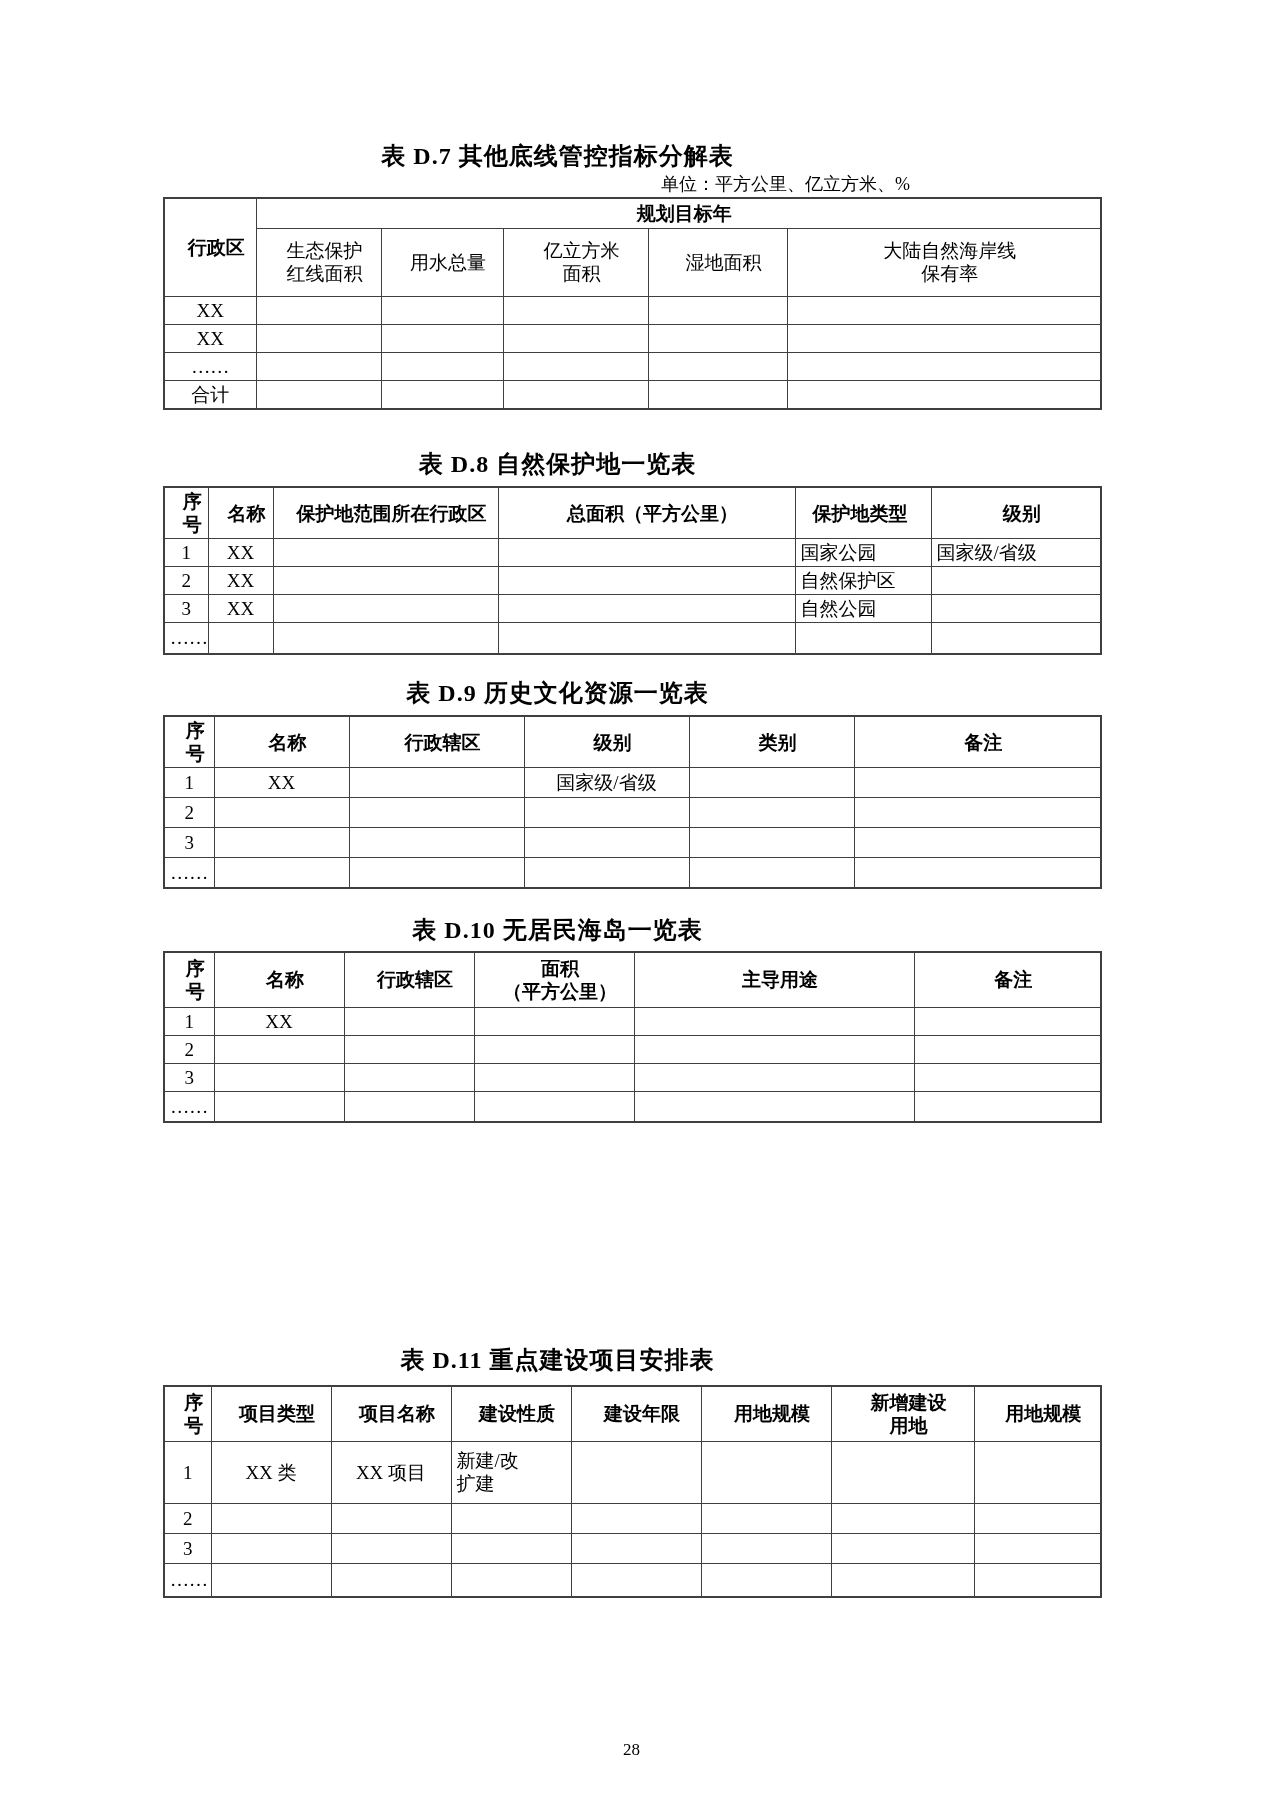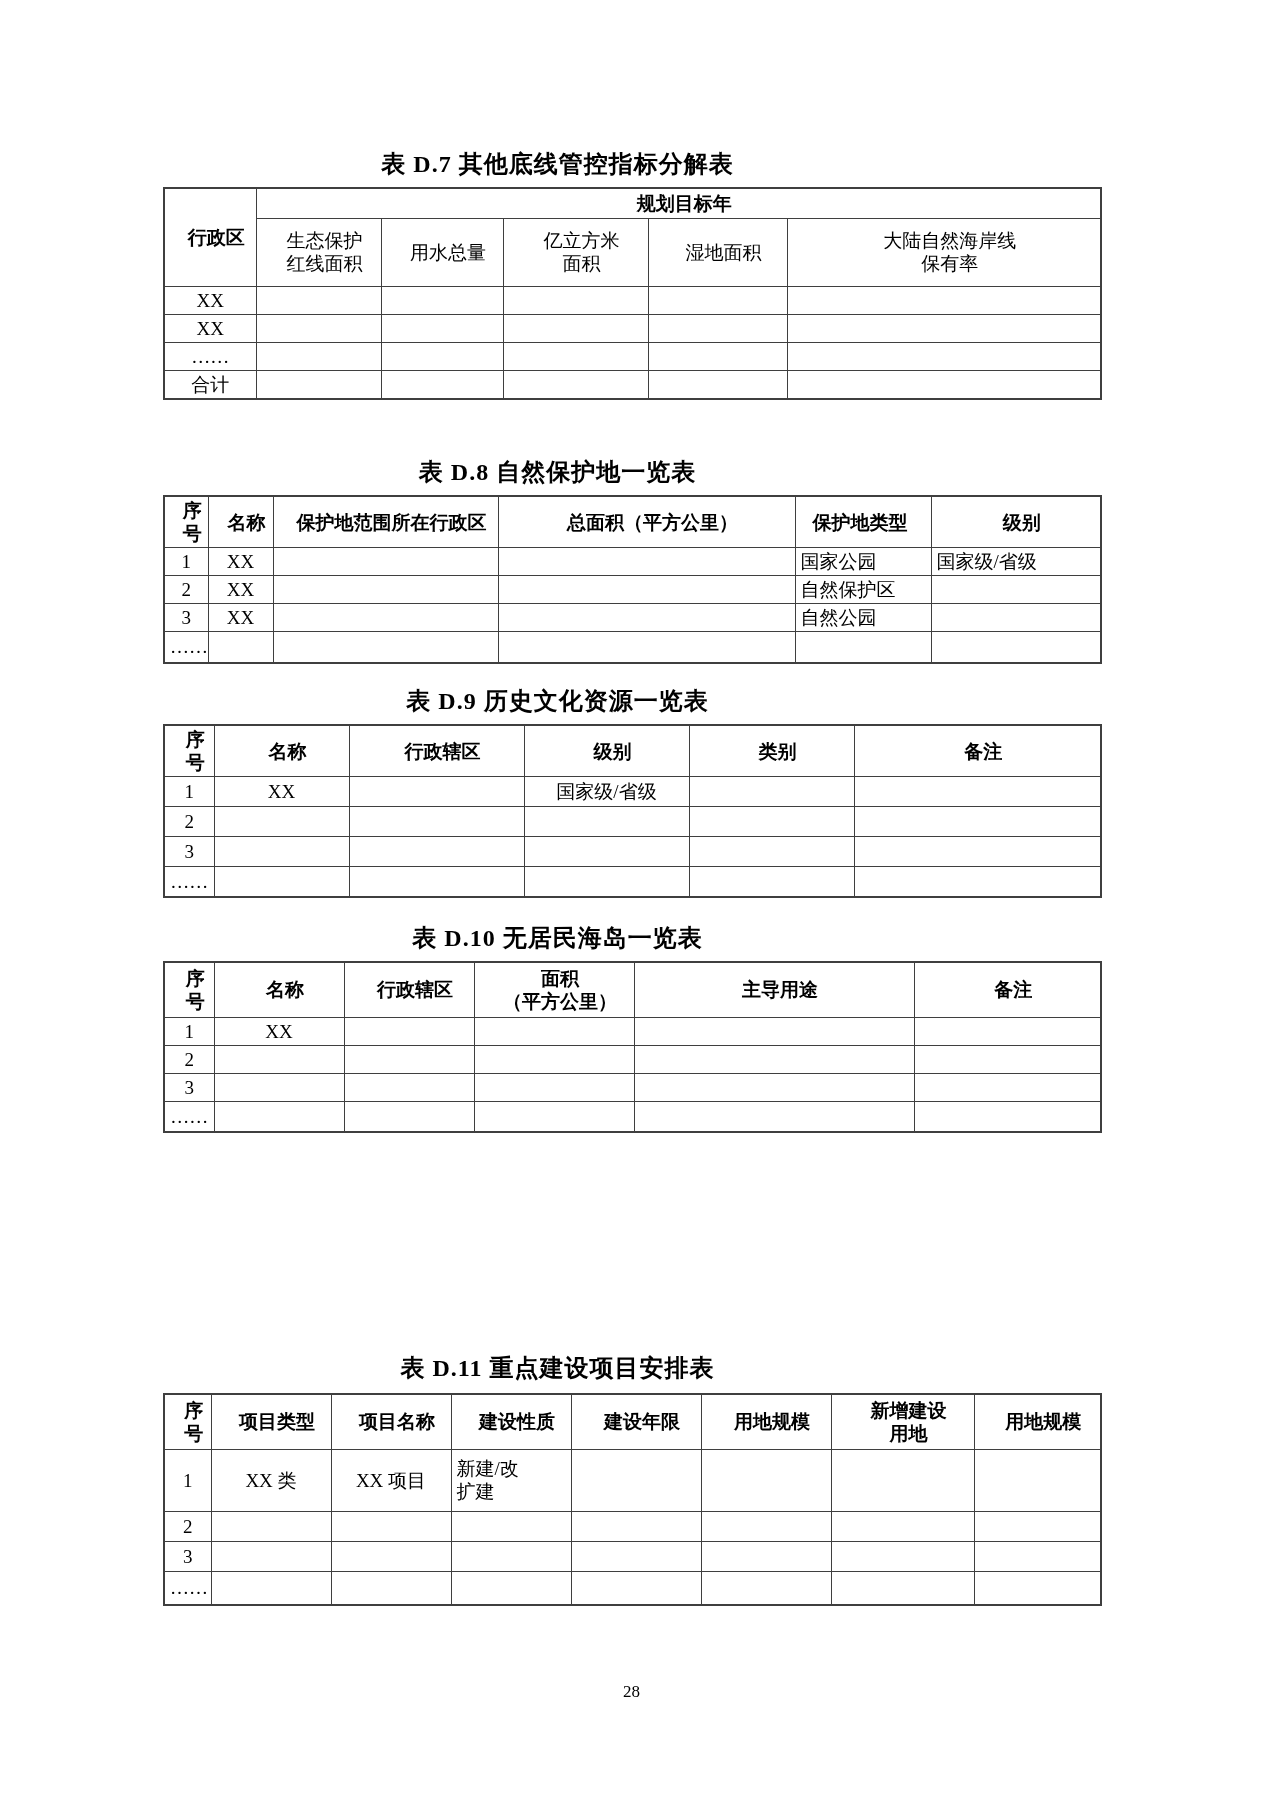--- a/index.html
+++ b/index.html
@@ -4,21 +4,21 @@
 <style>
   html,body{margin:0;padding:0;}
   body{
     width:1280px;height:1810px;background:#ffffff;
     font-family:"Liberation Serif","DejaVu Serif",serif;
     color:#000;
   }
   .page{position:relative;width:1280px;height:1810px;background:#fff;overflow:hidden;}
   .tbl-section{position:absolute;left:163px;width:937px;}
   .tbl-title{
-    margin:8px;font-size:24px;font-weight:bold;line-height:30px;
+    margin:0;font-size:24px;font-weight:bold;line-height:30px;
     text-align:center;padding-right:148px;letter-spacing:1px;
     white-space:nowrap;
   }
   .unit-note{
     font-size:18px;line-height:26px;text-align:right;padding-right:190px;
   }
   table.doc-table{
     border-collapse:collapse;table-layout:fixed;width:937px;
     border:2px solid #3f3f3f;
   }
@@ -29,32 +29,33 @@
     text-align:center;vertical-align:middle;
     white-space:pre-line;
     overflow:hidden;
     font-weight:normal;
   }
   table.doc-table th{font-weight:bold;padding-left:17px;}
   table.doc-table th.subhdr{font-weight:normal;}
   .head-top th{vertical-align:top;padding-top:5px;}
   .body-top td{vertical-align:top;padding-top:5px;}
   .page-number{
-    position:absolute;left:163px;top:1682px;width:937px;
+    position:absolute;left:163px;top:1740px;width:937px;
     padding-right:148px;text-align:center;
     font-size:17px;line-height:20px;
   }
 </style>
 </head>
 <body>
 
 <div class="page">
 
   <section class="tbl-section" style="top:141px">
     <h2 class="tbl-title">表 D.7  其他底线管控指标分解表</h2>
+    <div class="unit-note">单位：平方公里、亿立方米、%</div>
     <table class="doc-table">
         <colgroup>
           <col style="width: 92px;">
           <col style="width: 125px;">
           <col style="width: 122px;">
           <col style="width: 145px;">
           <col style="width: 139px;">
           <col style="width: 314px;">
         </colgroup>
         <thead>

